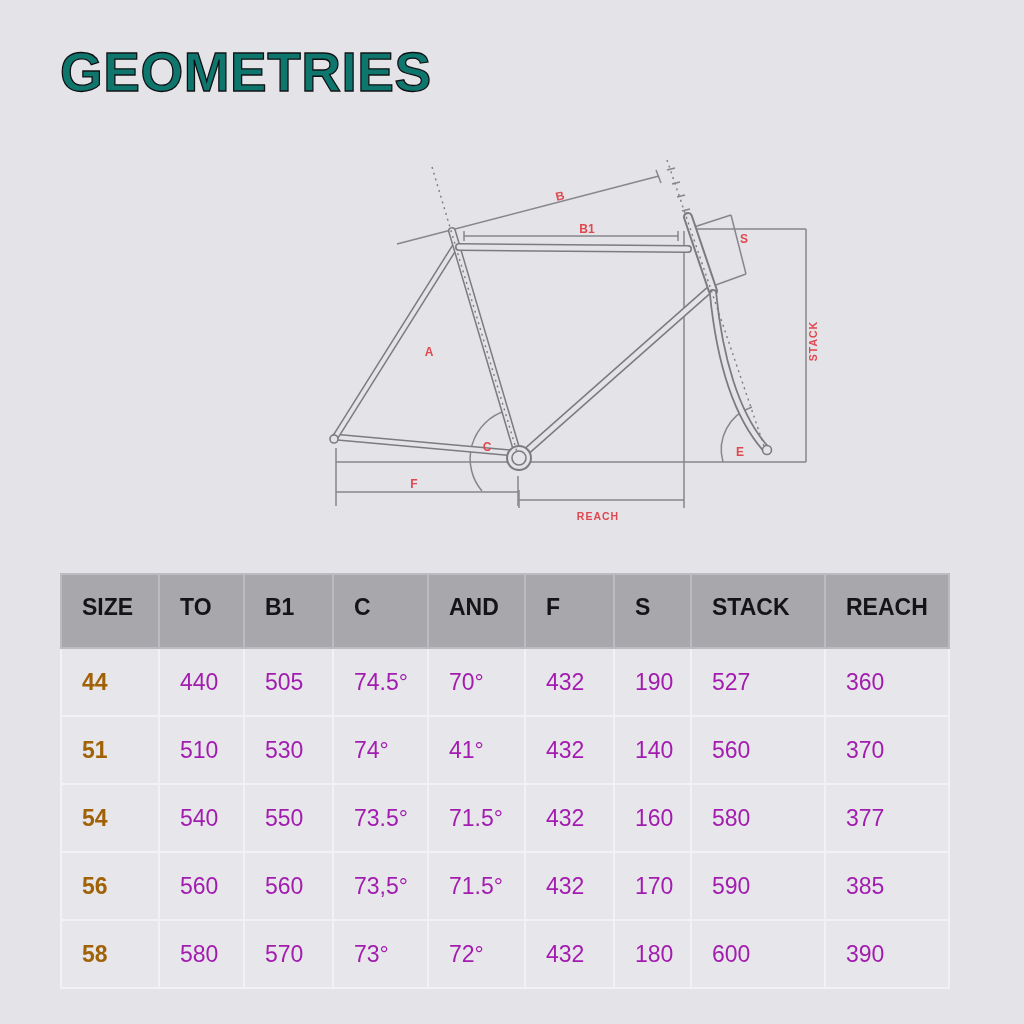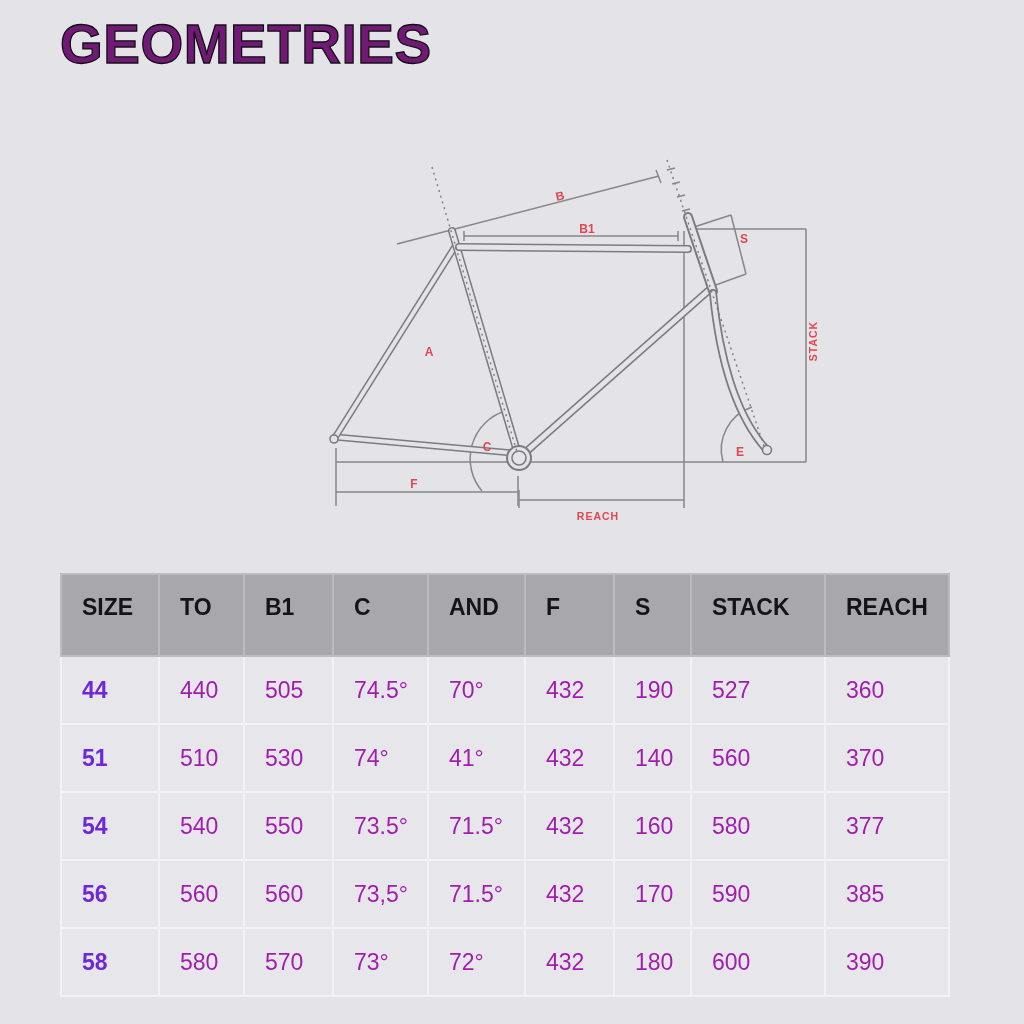--- a/index.html
+++ b/index.html
@@ -1,30 +1,30 @@
 <!DOCTYPE html>
 <html><head>
 <meta charset="utf-8">
 <style>
   html,body{margin:0;padding:0;width:1024px;height:1024px;overflow:hidden;
     background:#e4e3e7;font-family:"Liberation Sans",sans-serif;}
   .canvas{position:relative;width:1024px;height:1024px;background:#e4e3e7;}
 
-  .page-title{position:absolute;left:60px;top:12px;font-size:55px;font-weight:700;
-    letter-spacing:.5px;color:#701a75;-webkit-text-stroke:1.3px #0f0f12;}
+  .page-title{position:absolute;left:60px;top:40px;font-size:55px;font-weight:700;
+    letter-spacing:.5px;color:#0f766e;-webkit-text-stroke:1.3px #0f0f12;}
 
   .diagram{position:absolute;left:0;top:0;}
 
   table.geo{position:absolute;left:60px;top:573px;width:888px;table-layout:fixed;
     border-collapse:collapse;}
   table.geo th{background:#a8a7ac;color:#141418;font-size:23px;font-weight:700;
-    text-align:left;padding:0 0 16px 20px;height:64px;border:2px solid #bcbbc1;}
+    text-align:left;padding:0 0 8px 20px;height:64px;border:2px solid #bcbbc1;}
   table.geo td{background:#e7e6ea;color:#a21caf;font-size:23px;font-weight:400;
     text-align:left;padding:0 0 0 20px;height:66px;border:2px solid #f2f1f5;}
-  table.geo td.size{font-weight:700;color:#6d28d9;}
+  table.geo td.size{font-weight:700;color:#a16207;}
 
   svg text{font-family:"Liberation Sans",sans-serif;font-weight:700;fill:#e0474e;}
 </style>
 </head>
 <body>
 
 <div class="canvas">
 
   <div class="page-title">GEOMETRIES</div>
 

